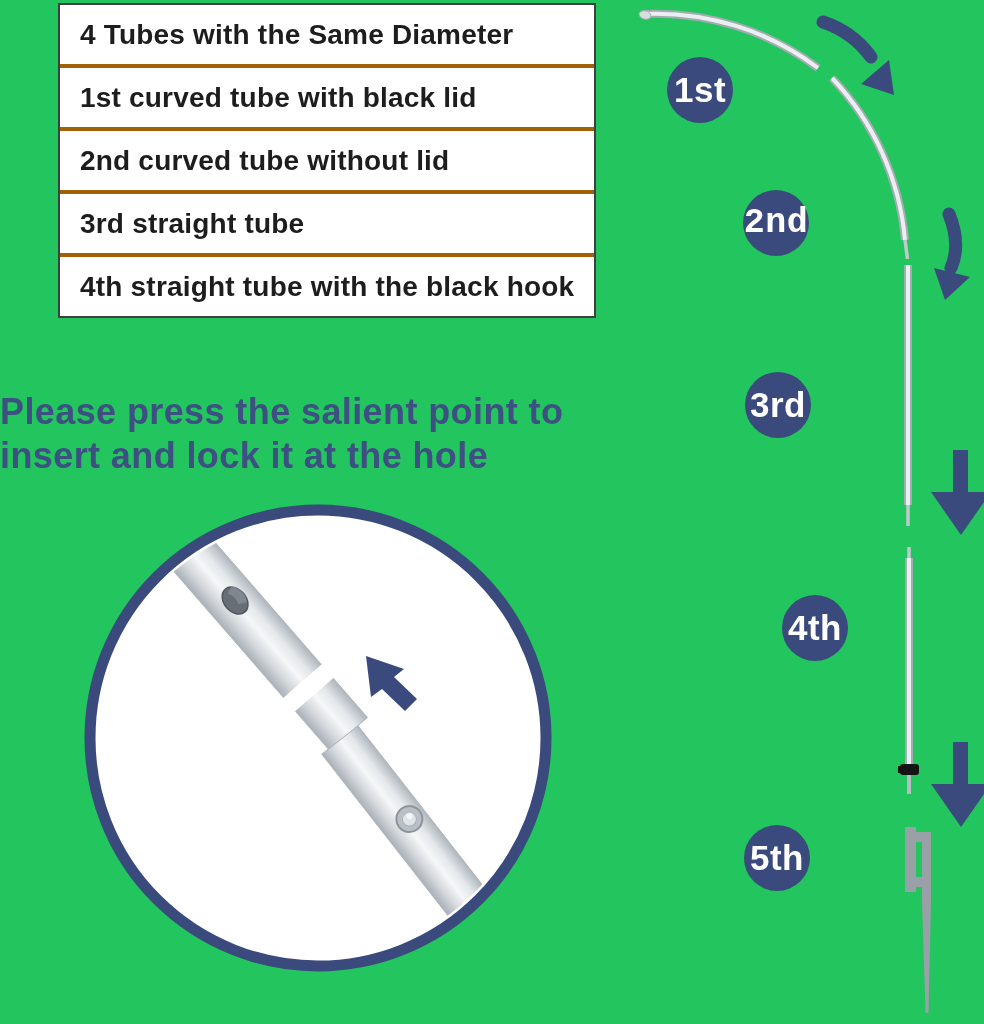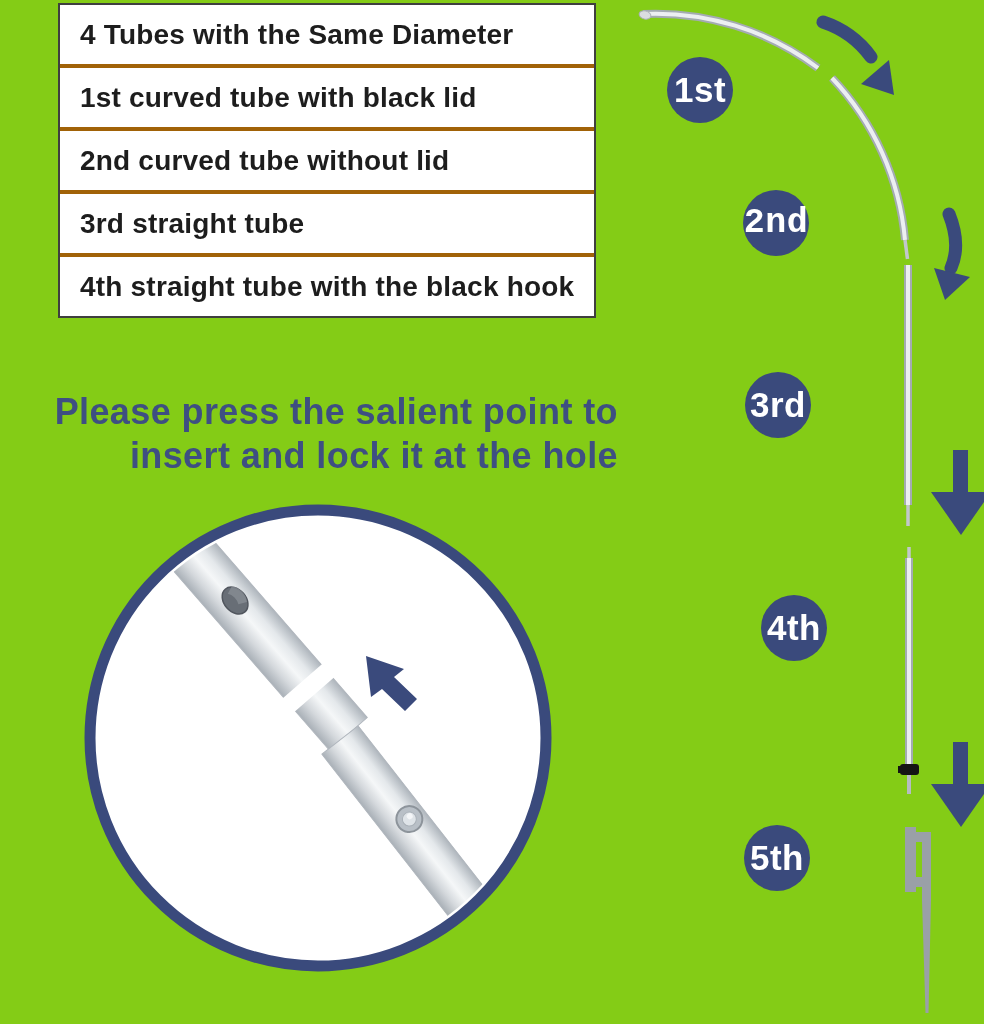--- a/index.html
+++ b/index.html
@@ -1,17 +1,17 @@
 <!DOCTYPE html>
 <html><head>
 <meta charset="utf-8">
 <style>
   html,body{margin:0;padding:0;background:#ffffff;}
   .canvas{
-    position:relative;width:984px;height:1024px;background:#84cc16;overflow:hidden;
+    position:relative;width:984px;height:1024px;background:#22c55e;overflow:hidden;
     font-family:"Liberation Sans", sans-serif;
   }
   .diagram-svg{position:absolute;left:0;top:0;width:984px;height:1024px;}
 
   
   .parts-table{
     position:absolute;left:58px;top:3px;width:538px;height:315px;
     border:2px solid #3f3f3f;box-sizing:border-box;
     display:flex;flex-direction:column;background:#ffffff;
   }
@@ -20,36 +20,36 @@
     padding-left:20px;box-sizing:border-box;
     border-top:4px solid #a16207;
     font-size:28px;font-weight:600;color:#1d1d1d;letter-spacing:0.2px;
     white-space:nowrap;
   }
   .t-row:first-child{border-top:none;}
 
   
   .instruction{
     position:absolute;left:0;top:390px;width:618px;
-    text-align:right;color:#3e4f82;font-weight:bold;
+    text-align:left;color:#3e4f82;font-weight:bold;
     font-size:36px;line-height:1.22;letter-spacing:0.4px;
     white-space:nowrap;
   }
 
   
   .step-badge{
     position:absolute;width:66px;height:66px;border-radius:50%;
     background:#3a4a7c;color:#ffffff;
     display:flex;align-items:center;justify-content:center;
     font-size:35px;font-weight:bold;letter-spacing:0.5px;
   }
   .step-1{left:667px;top:57px;}
   .step-2{left:743px;top:190px;font-family:Liberation Mono, monospace;}
   .step-3{left:745px;top:372px;}
-  .step-4{left:761px;top:595px;text-align:right;}
+  .step-4{left:782px;top:595px;text-align:right;}
   .step-5{left:744px;top:825px;}
 </style>
 </head>
 <body>
 
 <div class="canvas">
 
   <svg class="diagram-svg" viewBox="0 0 984 1024">
     <defs>
       <linearGradient id="tubeGrad" x1="0" y1="0" x2="0" y2="1">

